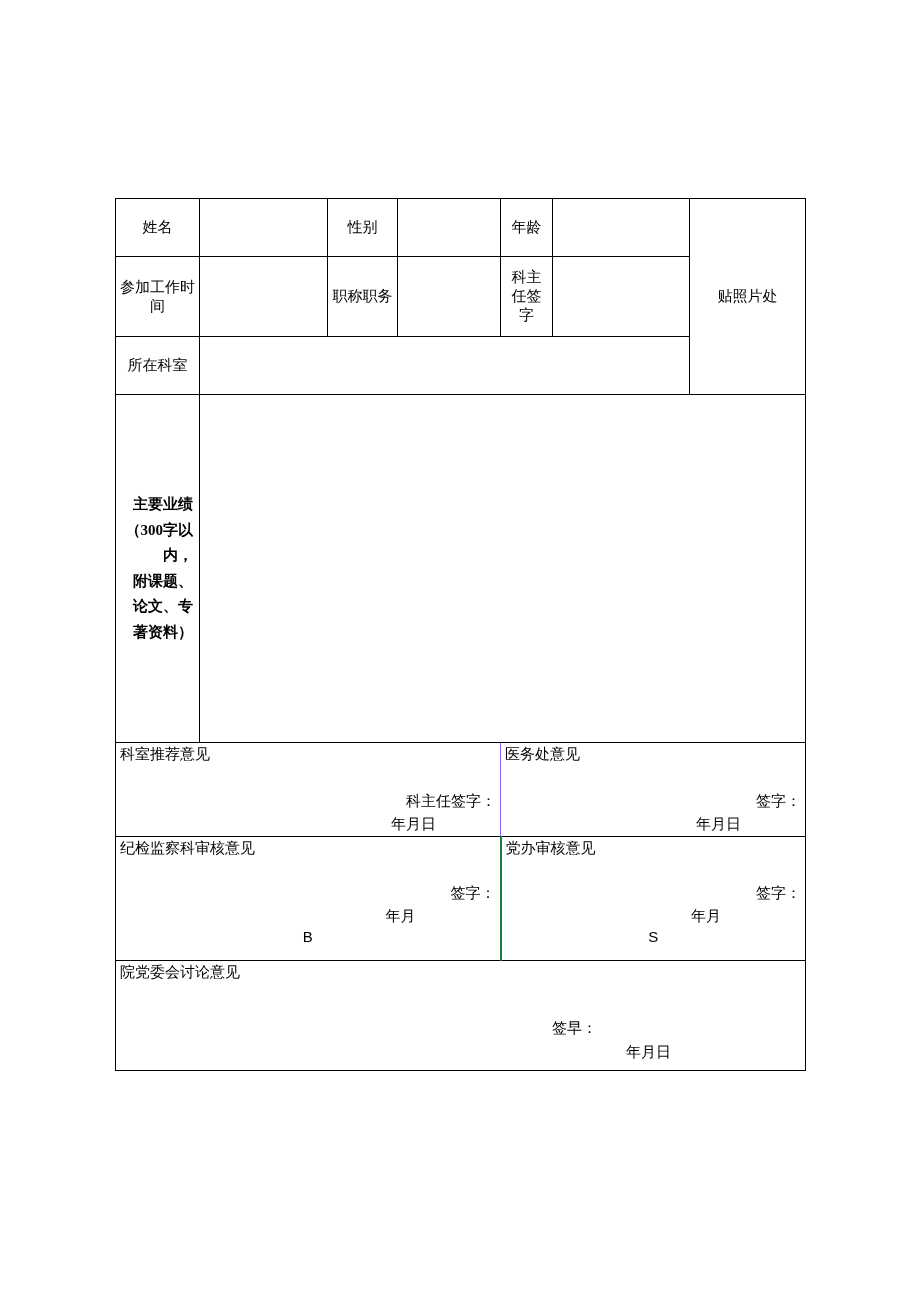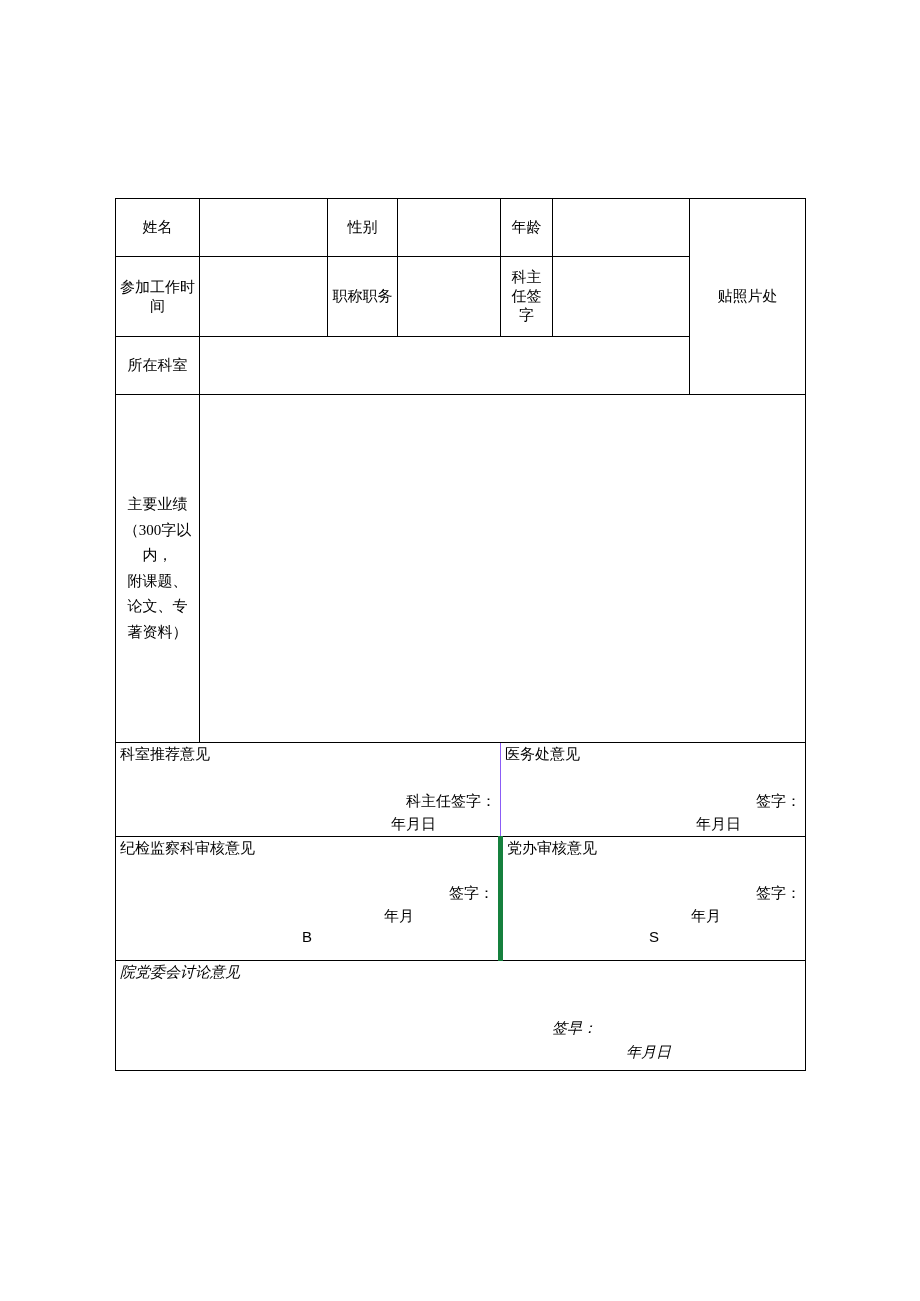--- a/index.html
+++ b/index.html
@@ -31,24 +31,25 @@
     vertical-align: middle;
     word-break: break-all;
   }
   .center { text-align: center; }
   .top { vertical-align: top; }
   .row1 td { height: 58px; }
   .row2 td { height: 80px; }
   .row3 td { height: 58px; margin-top: 12px; }
   .row4 td { height: 348px; }
   .label-achv {
-    text-align: center;
+    text-align: right;
     vertical-align: middle;
     padding: 0 6px;
     line-height: 1.7;
+    font-weight: bold;
   }
   .opinion-head {
     text-align: left;
     vertical-align: top;
     padding-top: 2px;
   }
   .sig-line {
     display: block;
     text-align: right;
     padding-top: 28px;
@@ -67,21 +68,20 @@
   }
   .letter {
     display: block;
     text-align: center;
     font-family: Arial, sans-serif;
     padding-top: 2px;
   }
   .committee-cell {
     height: 110px;
     position: relative;
-    font-style: italic;
   }
   .committee-head {
     position: absolute;
     top: 2px;
     left: 4px;
   }
   .committee-sig {
     position: absolute;
     top: 58px;
     left: 436px;
@@ -146,21 +146,21 @@
       <span class="date-line">年月日</span>
     </td>
     <td colspan="3" class="opinion-head" style="height:94px;">
       <span>医务处意见</span>
       <span class="sig-line">签字：</span>
       <span class="date-line">年月日</span>
     </td>
   </tr>
 
   <tr>
-    <td colspan="4" class="opinion-head" style="height:124px;border-right:5px solid #15803d;">
+    <td colspan="4" class="opinion-head" style="height:124px;border-right:2px solid #15803d;">
       <span>纪检监察科审核意见</span>
       <span class="sig-line" style="padding-top:26px;">签字：</span>
       <span class="date-line2">年月</span>
       <span class="letter">B</span>
     </td>
     <td colspan="3" class="opinion-head" style="height:124px;">
       <span>党办审核意见</span>
       <span class="sig-line" style="padding-top:26px;">签字：</span>
       <span class="date-line2">年月</span>
       <span class="letter">S</span>

